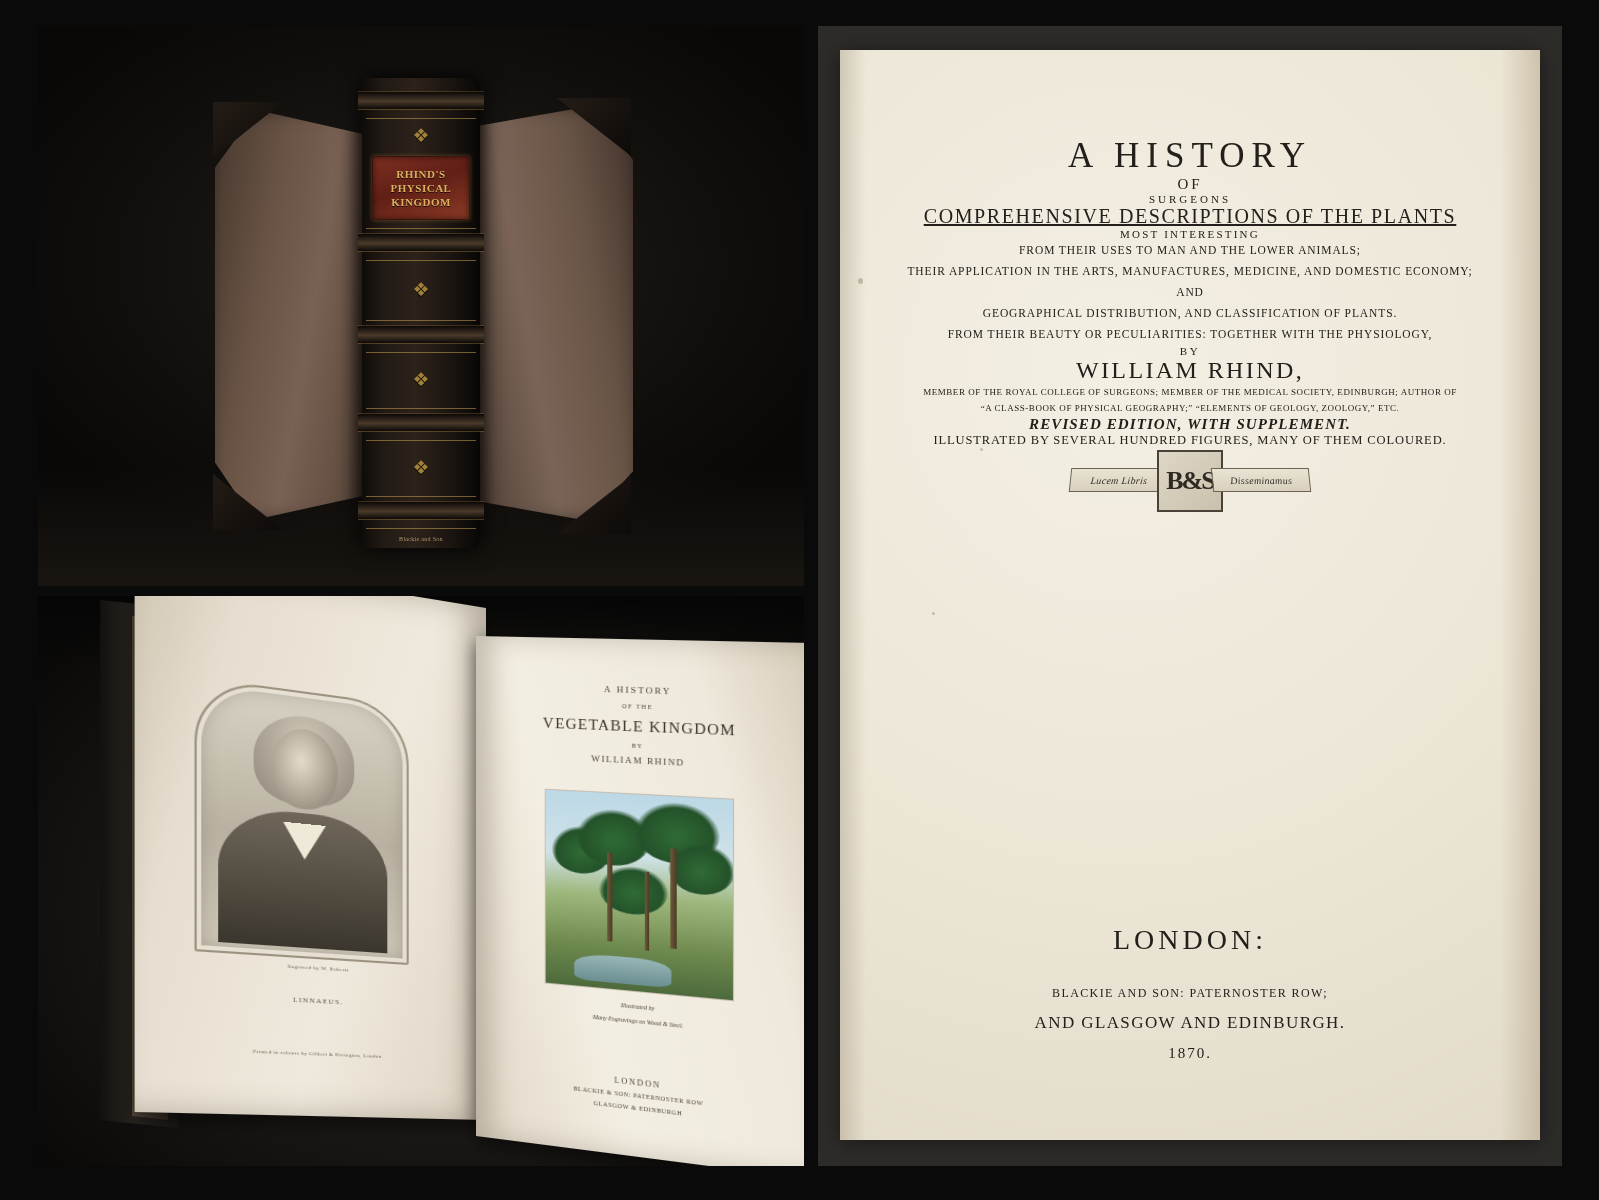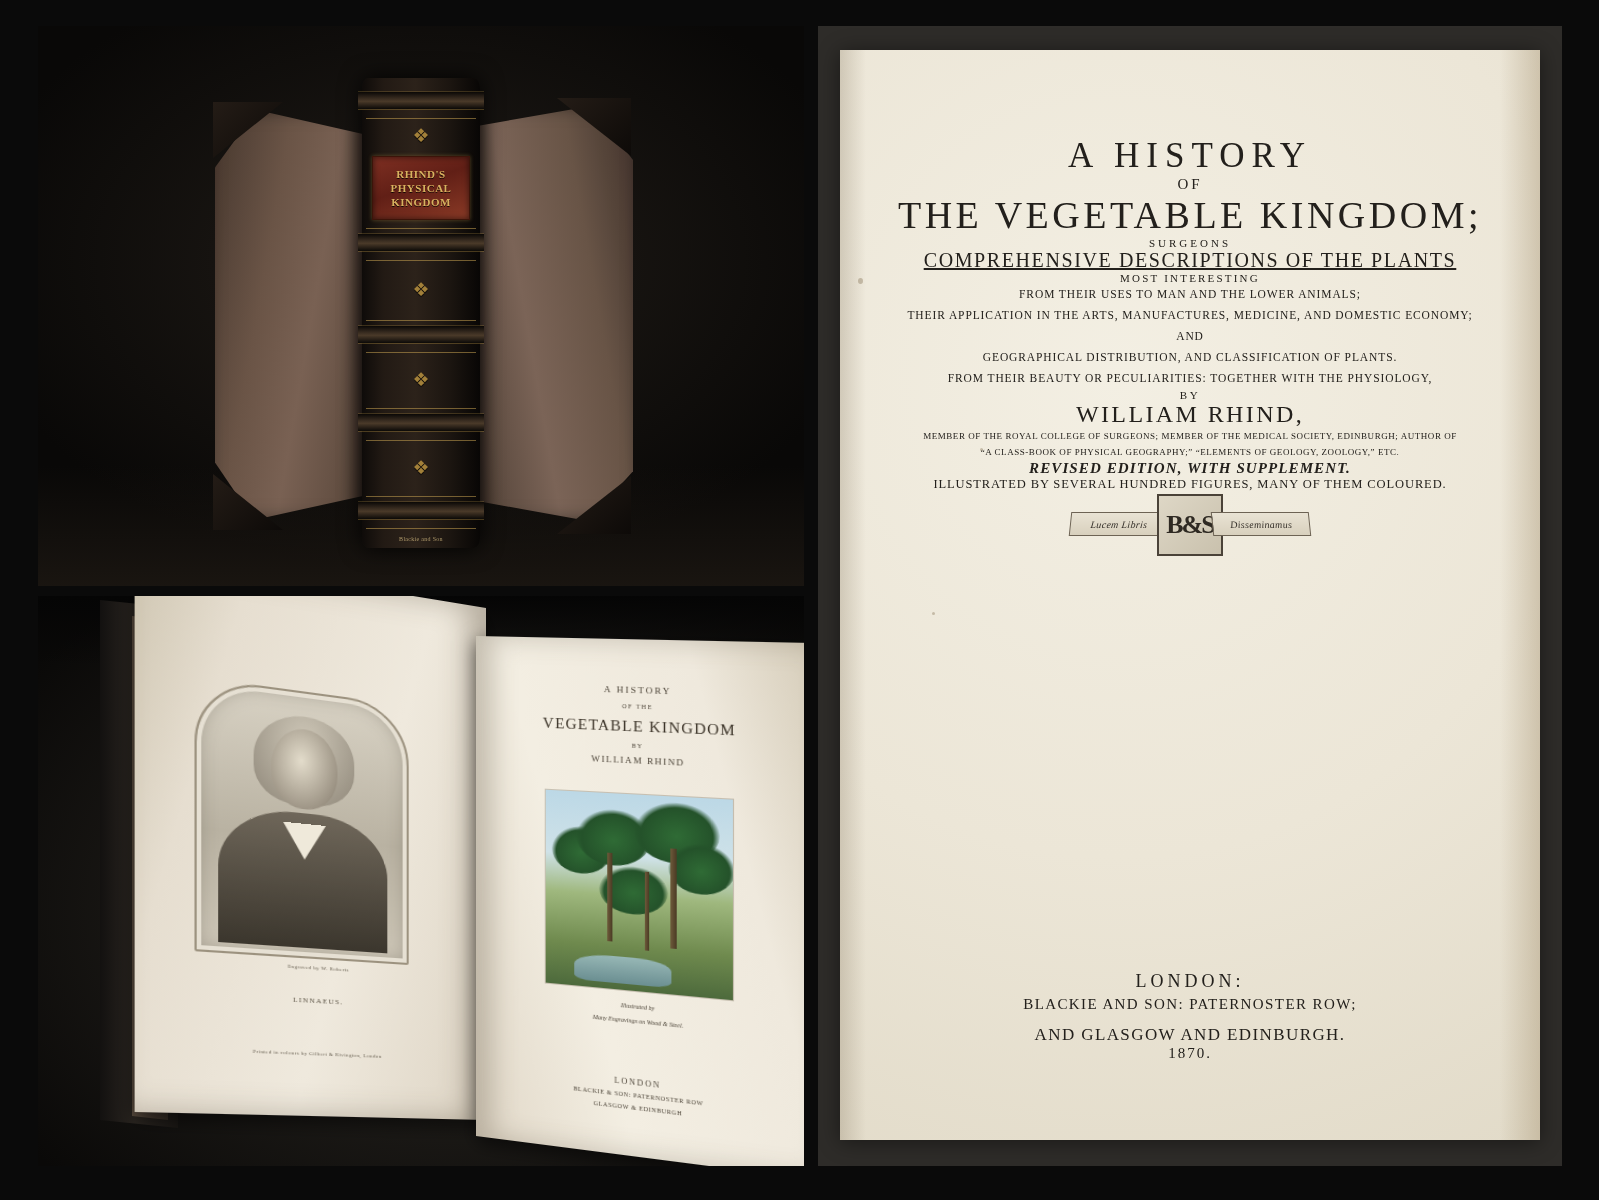--- a/index.html
+++ b/index.html
@@ -456,37 +456,38 @@
   }
   .imprint {
     position: absolute;
     left: 56px;
     right: 56px;
     bottom: 78px;
     text-align: center;
     color: #23201c;
   }
   .imp-london {
-    font-size: 18px;
+    font-size: 28px;
     letter-spacing: 4px;
     margin-top: 44px;
   }
   .imp-pub {
-    font-size: 15px;
+    font-size: 12px;
     letter-spacing: 1.4px;
-    margin-top: 4px;
+    margin-top: 30px;
   }
   .imp-pub2 {
     font-size: 17px;
     letter-spacing: 1.4px;
     margin-top: 12px;
   }
   .imp-year {
     font-size: 15px;
     letter-spacing: 2px;
+    margin-top: 12px;
   }
   .speck {
     position: absolute;
     background: rgba(120,100,70,0.35);
     border-radius: 50%;
   }
 </style>
 </head>
 <body>
 
@@ -585,21 +586,20 @@
   <div class="panel-title">
     <div class="tp-page">
 
       <div class="speck" style="left:18px; top:228px; width:5px; height:6px;"></div>
       <div class="speck" style="left:140px; top:398px; width:3px; height:3px;"></div>
       <div class="speck" style="left:92px; top:562px; width:3px; height:3px;"></div>
 
       <div class="tp-inner">
         <div class="l-history">A HISTORY</div>
         <div class="l-of">OF</div>
-        <div class="l-main">THE VEGETABLE KINGDOM;</div>
         <div class="l-embracing">SURGEONS</div>
         <div class="l-compr">COMPREHENSIVE DESCRIPTIONS OF THE PLANTS</div>
         <div class="l-mostint">MOST INTERESTING</div>
 
         <div class="l-desc">
           <div>FROM THEIR USES TO MAN AND THE LOWER ANIMALS;</div>
           <div>THEIR APPLICATION IN THE ARTS, MANUFACTURES, MEDICINE, AND DOMESTIC ECONOMY; AND</div>
           <div>GEOGRAPHICAL DISTRIBUTION, AND CLASSIFICATION OF PLANTS.</div>
           <div>FROM THEIR BEAUTY OR PECULIARITIES: TOGETHER WITH THE PHYSIOLOGY,</div>
         </div>

